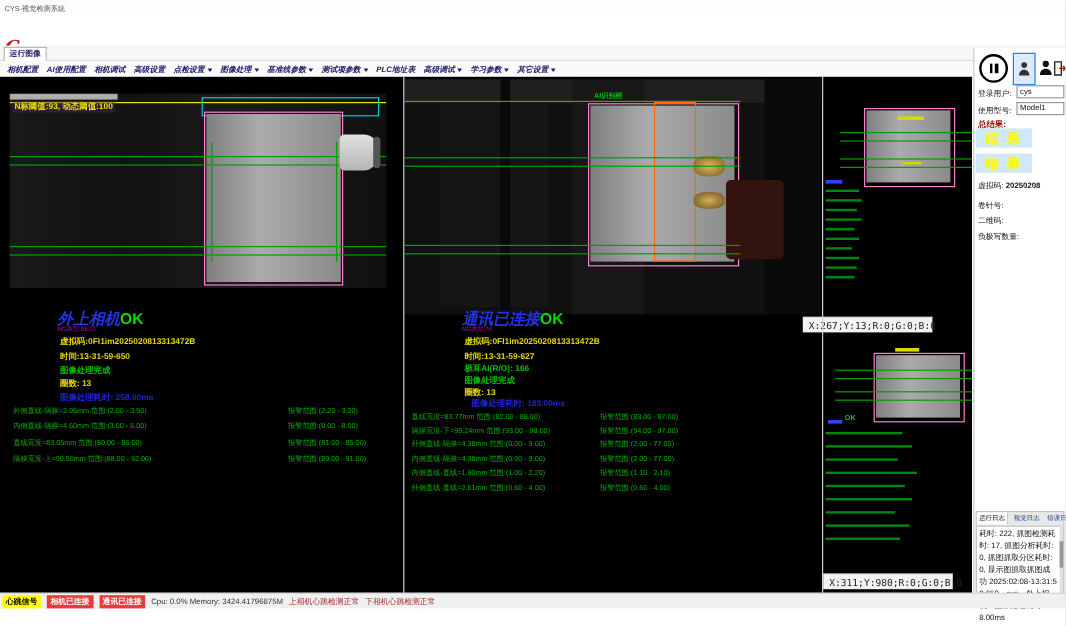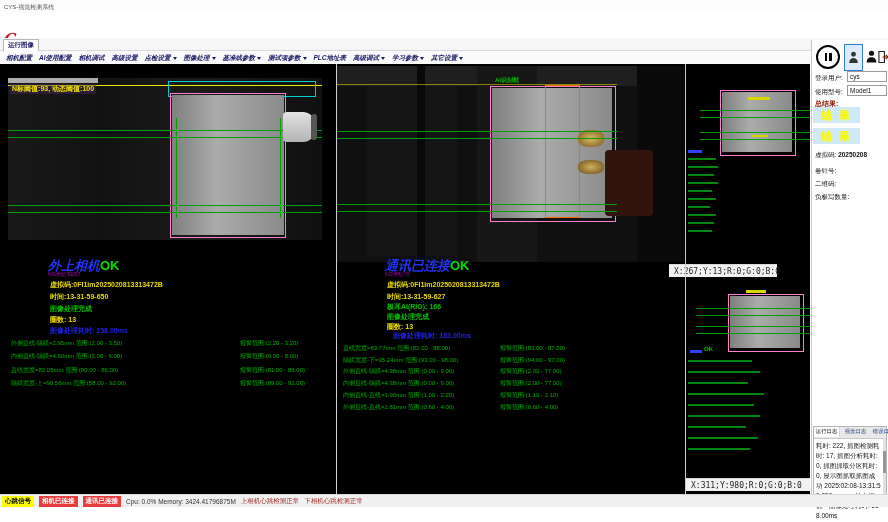--- a/index.html
+++ b/index.html
@@ -294,21 +294,21 @@
       <div class="tgbar" style="left:2px;top:82px;width:64px;"></div>
       <div class="tgbar" style="left:2px;top:93px;width:72px;"></div>
       <div class="tgbar" style="left:2px;top:104px;width:60px;"></div>
       <div class="tgbar" style="left:2px;top:115px;width:76px;"></div>
       <div class="tgbar" style="left:2px;top:126px;width:66px;"></div>
       <div class="tgbar" style="left:2px;top:137px;width:72px;"></div>
       <div class="tgbar" style="left:2px;top:148px;width:58px;"></div>
       <div class="tgbar" style="left:2px;top:159px;width:70px;"></div>
       <div class="tgbar" style="left:2px;top:170px;width:62px;"></div>
     </div>
-    <div class="strip" style="left:686px;top:414px;width:124px;height:13px;">
+    <div class="strip" style="left:686px;top:414px;width:108px;height:13px;">
       <span>X:311;Y:980;R:0;G:0;B:0</span>
     </div>
 
 
     <div class="vsep" style="left:336px;top:0;height:430px;"></div>
     <div class="vsep" style="left:685px;top:0;height:430px;"></div>
   </div>
 
   <div class="abs sidebar">
     <div class="iconbtn" style="left:4px;top:5px;">

